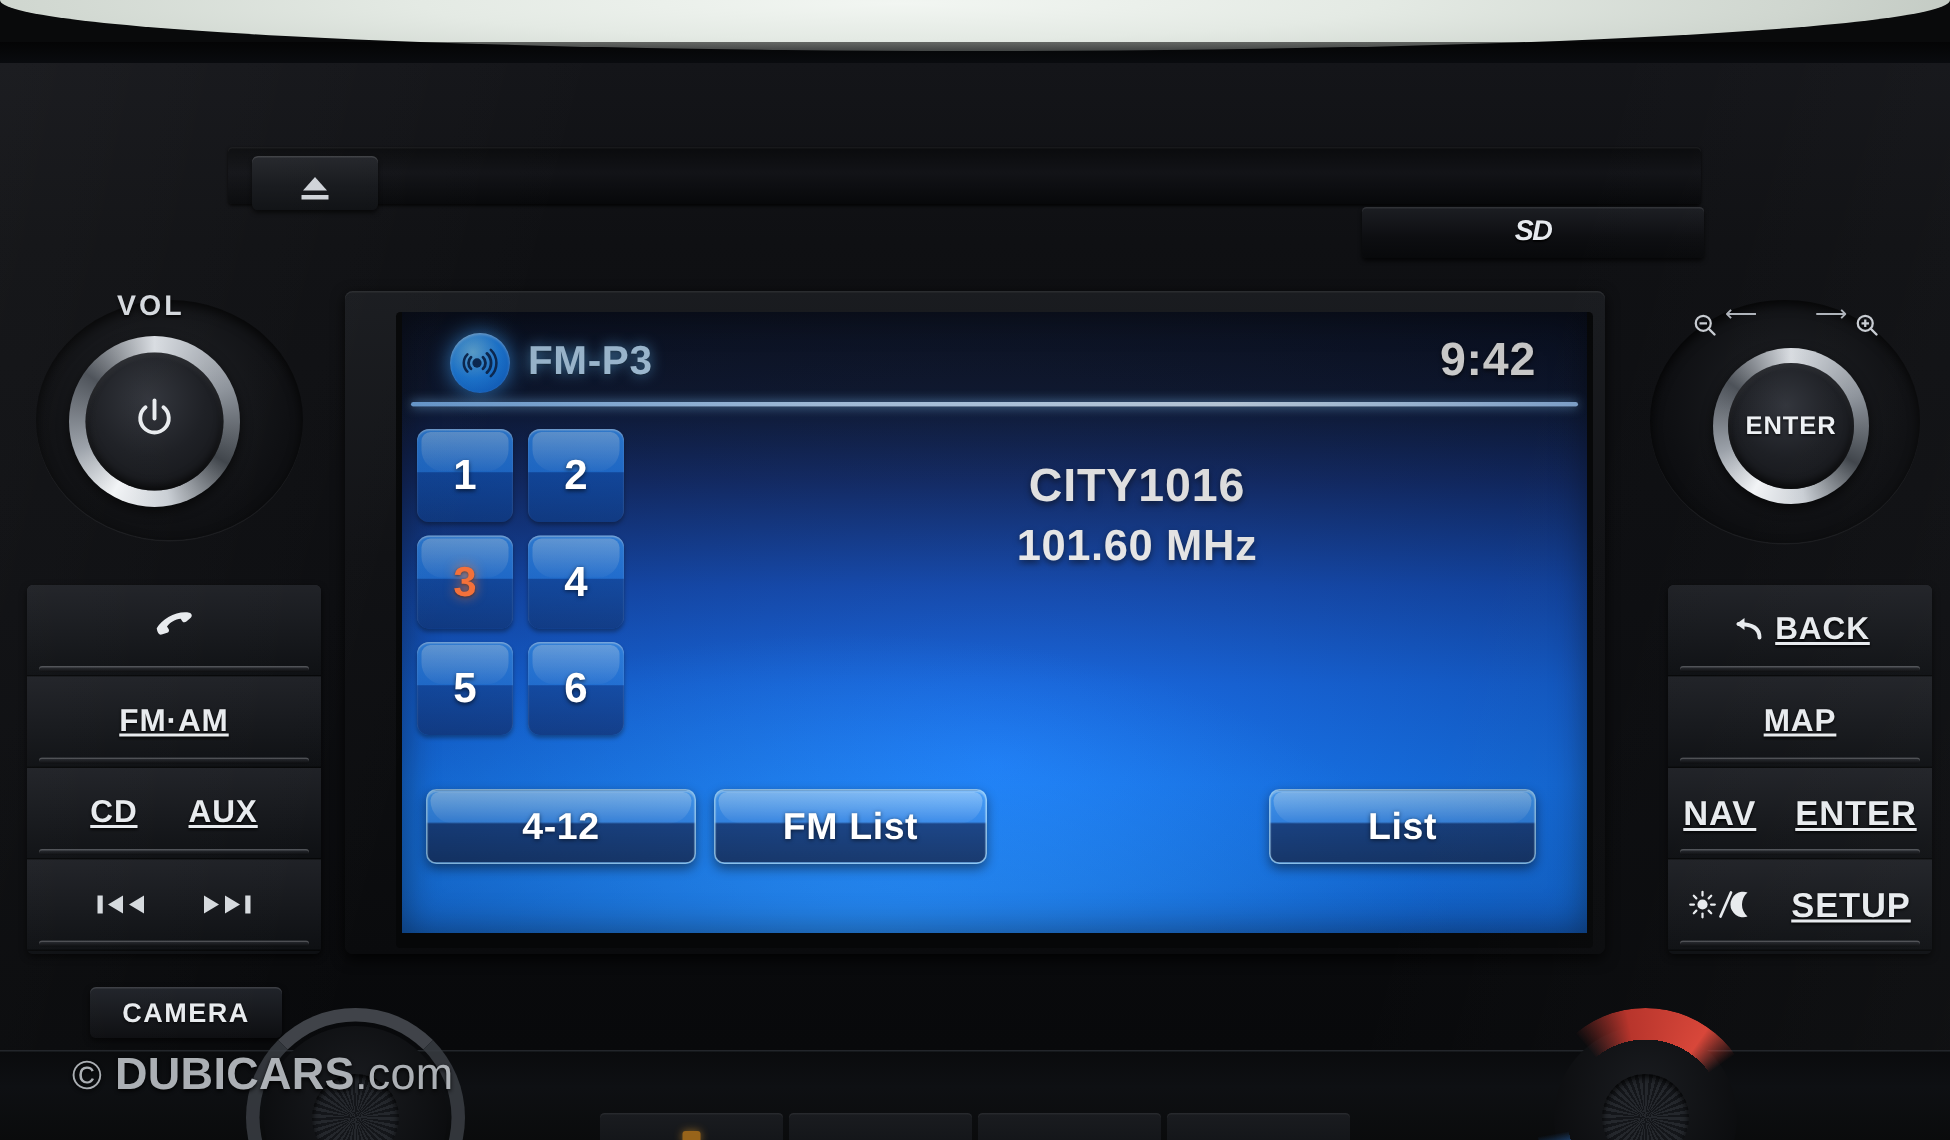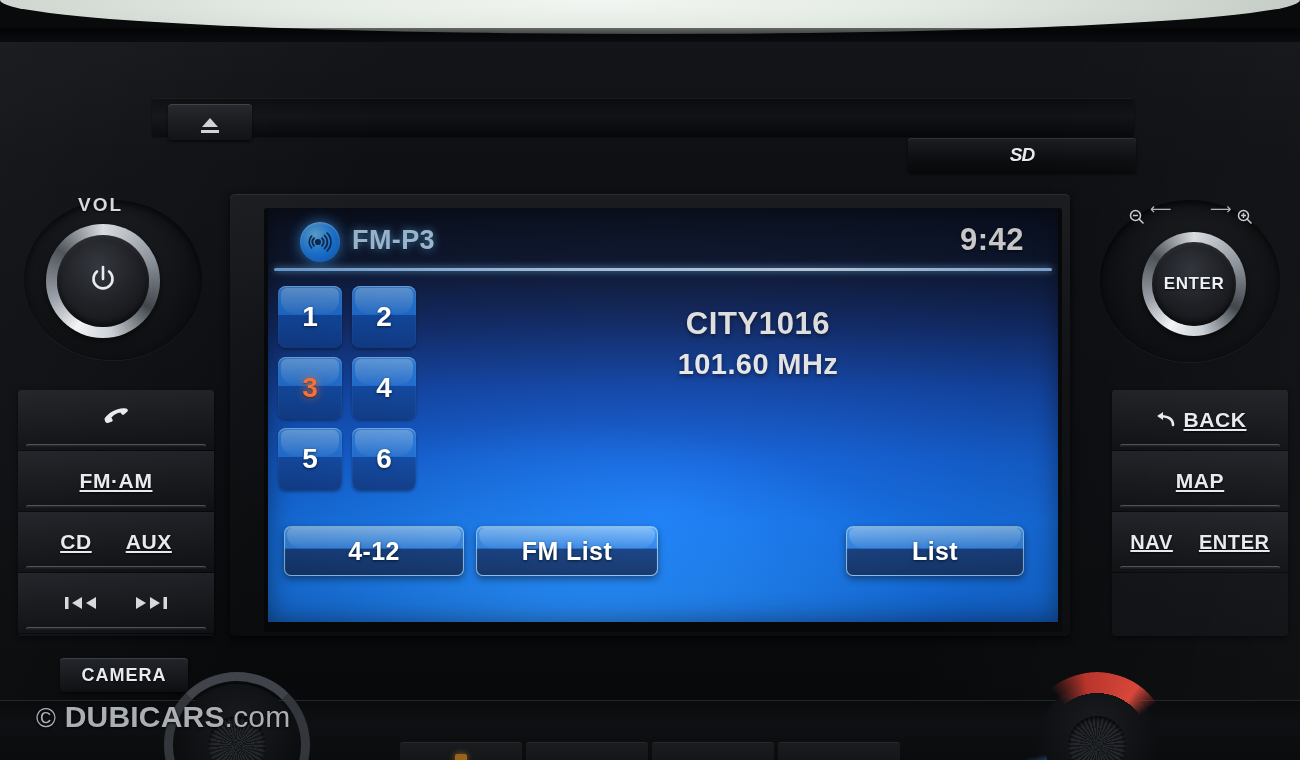--- a/index.html
+++ b/index.html
@@ -271,21 +271,21 @@
     content:""; position:absolute; left:8px; right:8px; bottom:2px; height:4px;
     border-radius:3px;
     background:linear-gradient(180deg,#2b2e34,#0a0b0d);
     box-shadow:inset 0 1px 0 rgba(255,255,255,.18);
   }
   .hwbtn .lbl {
     color:#e8ebee; font-size:21px; font-weight:bold; letter-spacing:.6px;
     text-shadow:0 1px 2px rgba(0,0,0,.95);
     position:relative; z-index:2;text-decoration:underline;
   }
-  .hwbtn .lbl.sm { font-size:20px; }
+  .hwbtn .lbl.sm { font-size:23px; }
   .hwbtn .ico { position:relative; z-index:2; display:flex; align-items:center; }
 
   #camera-btn {
     position:absolute; left:60px; top:616px; width:128px; height:34px;
     background:linear-gradient(180deg,#202329 0%,#15171b 55%,#0c0d10 100%);
     border-radius:4px;
     box-shadow:0 2px 4px rgba(0,0,0,.8), inset 0 1px 0 rgba(255,255,255,.12);
     display:flex; align-items:center; justify-content:center;
   }
   #camera-btn .lbl { color:#e8ebee; font-size:18px; font-weight:bold; letter-spacing:1px;
@@ -331,21 +331,21 @@
     position:relative;
   }
   .clim-btns div.lit::after{
     content:""; position:absolute; left:50%; top:12px; transform:translateX(-50%);
     width:12px; height:8px; border-radius:2px; background:#b0721a; opacity:.85;
     box-shadow:0 0 6px rgba(220,150,40,.7);
   }
 
   
   #watermark {
-    position:absolute; left:36px; top:700px;
+    position:absolute; left:48px; top:700px;
     color:#b9bdc2; font-size:30px; font-weight:bold; letter-spacing:.2px;
     text-shadow:0 1px 3px rgba(0,0,0,.95);
     opacity:.92; z-index:50; white-space:nowrap;
   }
   #watermark .c { font-weight:normal; font-size:27px; }
   #watermark .dot { font-weight:normal; }
 </style>
 </head>
 <body>
 
@@ -512,20 +512,40 @@
       </span>
       <span class="lbl">BACK</span>
     </div>
     <div class="hwbtn">
       <span class="lbl">MAP</span>
     </div>
     <div class="hwbtn" style="gap:26px">
       <span class="lbl sm">NAV</span>
       <span class="lbl sm">ENTER</span>
     </div>
+    <div class="hwbtn" style="gap:18px">
+      <span class="ico">
+        <svg width="50" height="22" viewBox="0 0 50 22" aria-hidden="true">
+          <circle cx="9" cy="11" r="3.4" fill="#e8ebee"></circle>
+          <g stroke="#e8ebee" stroke-width="1.5" stroke-linecap="round">
+            <line x1="9" y1="2.5" x2="9" y2="5"></line>
+            <line x1="9" y1="17" x2="9" y2="19.5"></line>
+            <line x1="0.8" y1="11" x2="3.3" y2="11"></line>
+            <line x1="14.7" y1="11" x2="17.2" y2="11"></line>
+            <line x1="3.2" y1="5.2" x2="4.9" y2="6.9"></line>
+            <line x1="13.1" y1="15.1" x2="14.8" y2="16.8"></line>
+            <line x1="3.2" y1="16.8" x2="4.9" y2="15.1"></line>
+            <line x1="13.1" y1="6.9" x2="14.8" y2="5.2"></line>
+          </g>
+          <line x1="21" y1="19" x2="28" y2="3" stroke="#e8ebee" stroke-width="1.8" stroke-linecap="round"></line>
+          <path d="M39 3 A8.5 8.5 0 1 0 39 19 A10.5 10.5 0 0 1 39 3 Z" fill="#e8ebee"></path>
+        </svg>
+      </span>
+      <span class="lbl sm">SETUP</span>
+    </div>
   </div>
 
 </div>
 
 <div id="lower">
   <div class="clim-btns">
     <div class="lit"></div>
     <div></div>
     <div></div>
     <div></div>

